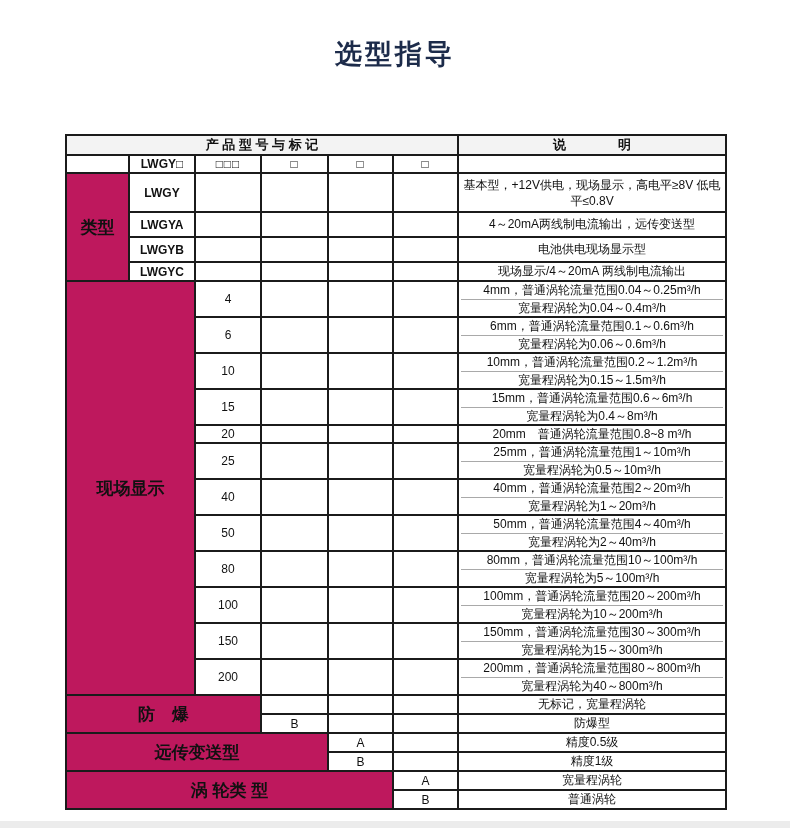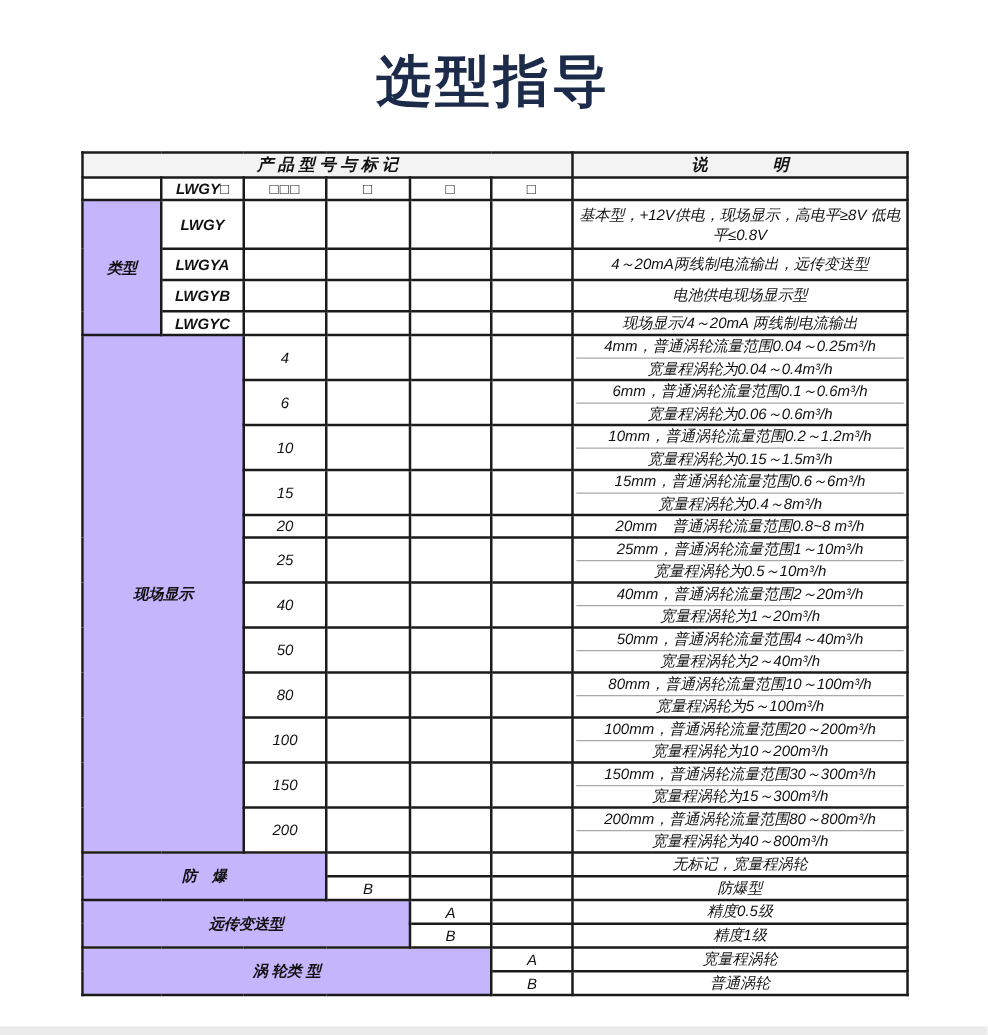--- a/index.html
+++ b/index.html
@@ -2,36 +2,35 @@
 <html><head>
 <meta charset="utf-8">
 <style>
   html,body{margin:0;padding:0;}
   body{
     width:790px;height:828px;background:#ffffff;position:relative;overflow:hidden;
     font-family:"Liberation Sans","DejaVu Sans",sans-serif;color:#111;
   }
   .page-title{
     position:absolute;top:36px;left:0;width:790px;text-align:center;
-    font-size:44px;font-weight:bold;letter-spacing:3px;
+    font-size:27px;font-weight:bold;letter-spacing:3px;
   }
   .spec-table{
-    position:absolute;left:65px;top:121px;width:660px;
+    position:absolute;left:65px;top:134px;width:660px;
     border-collapse:collapse;table-layout:fixed;
     font-size:12px;
-    font-style:italic;
   }
   .spec-table td{
     border:2px solid #1b1b1b;padding:0;text-align:center;vertical-align:middle;
     overflow:hidden;
   }
   
   tr.thin-top td{border-top-width:1px;}
   .hdr{font-weight:bold;font-size:13px;background:#f3f3f3;}
-  .seclabel{font-weight:bold;font-size:12px;background:#c4b5fd;margin-top:32px;}
+  .seclabel{font-weight:bold;font-size:17px;background:#be185d;margin-top:32px;}
   .model{font-weight:bold;}
   .left{text-align:left;padding-left:5px;}
   .desc{padding:0 2px;}
   .wrap{line-height:16px;padding:0 5px;}
   .two .l1{height:17px;line-height:17px;border-bottom:1px solid #a9a9a9;margin:0 2px;}
   .two .l2{height:16px;line-height:16px;}
   .single{height:100%;line-height:16px;}
   tr.r18{height:18px;} tr.r25{height:25px;} tr.r36{height:36px;} tr.r39{height:39px;}
   .boxes{letter-spacing:1px;font-size:12px;}
   .bottom-strip{

